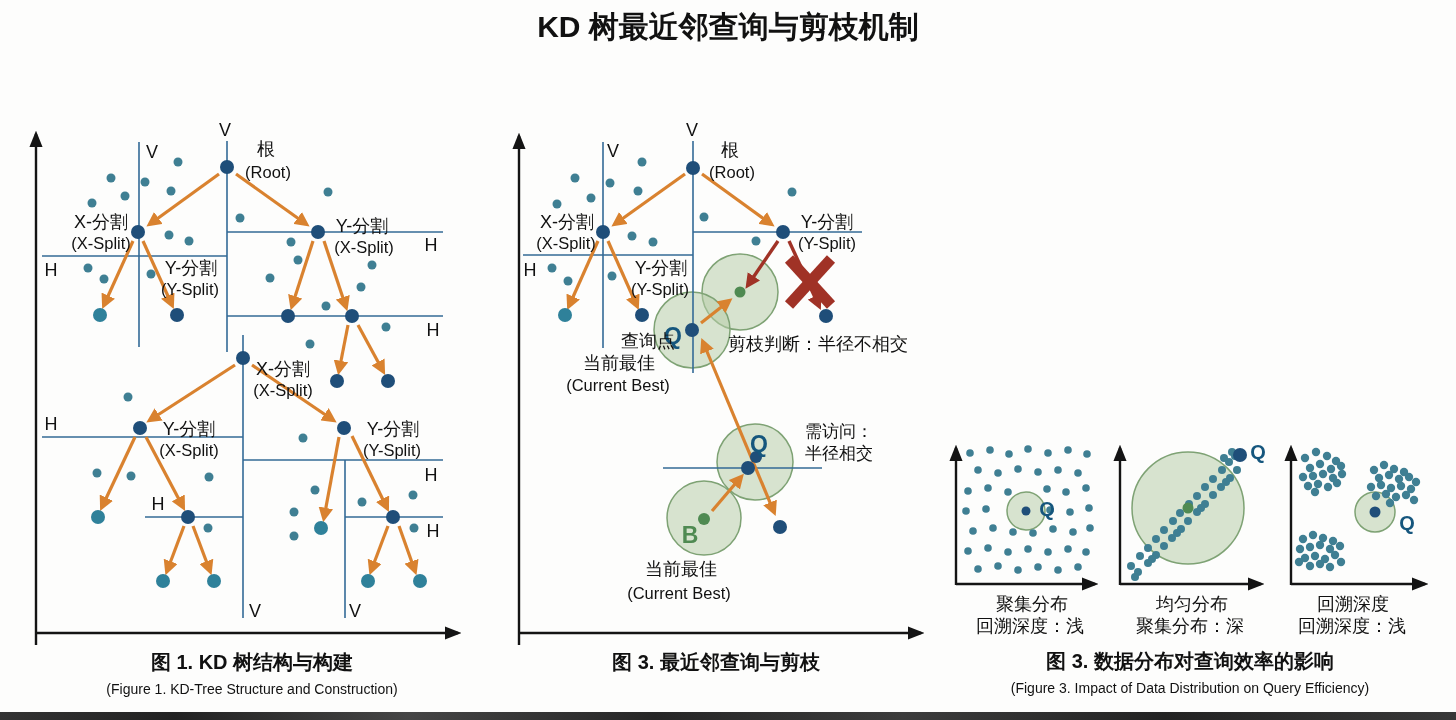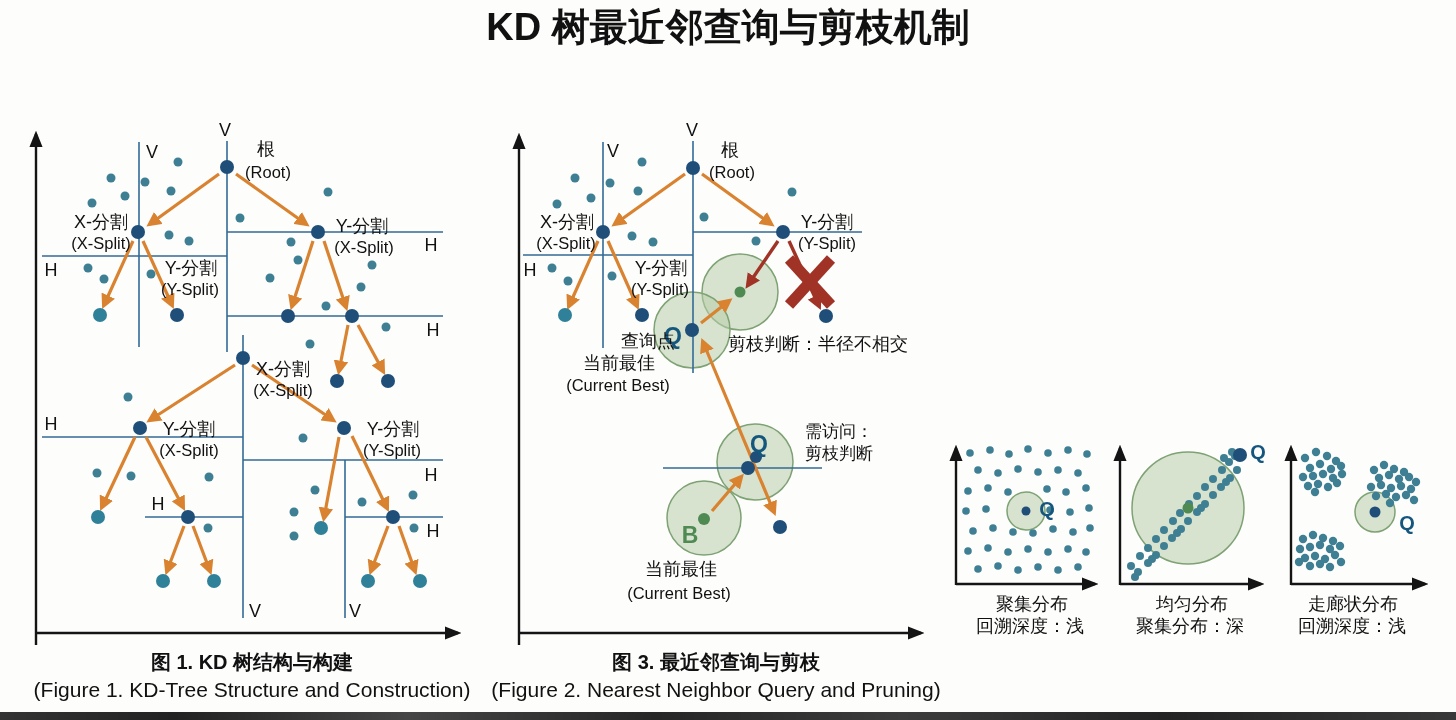--- a/index.html
+++ b/index.html
@@ -6,24 +6,24 @@
     --teal:#3f7f93; --tealleaf:#2f819a; --nodeblue:#1f4e79; --orange:#d9822f;
     --red:#a03226; --greenfill:#b8cdaa; --greenstroke:#7ea274; --greendot:#4f8a52;
     --lineblue:#336a96; --axis:#141414; --qblue:#15567d; --txt:#111111;
   }
   html,body{margin:0;padding:0;background:#ffffff;}
   .canvas{position:relative;width:1456px;height:720px;background:#fdfdfc;overflow:hidden;
           font-family:"Liberation Sans","DejaVu Sans",sans-serif;color:var(--txt);}
   svg{position:absolute;left:0;top:0;}
   .lb{position:absolute;transform:translate(-50%,-50%);white-space:nowrap;line-height:1;color:var(--txt);}
   .la{transform:translate(0,-50%);}
-  .t1{font-size:38px;font-weight:700;}
+  .t1{font-size:30px;font-weight:700;}
   .t2{font-size:21px;}
   .cap{font-size:20px;font-weight:700;}
-  .capEn{font-size:21px;text-align:right;}
+  .capEn{font-size:14px;text-align:right;}
   .nl{font-size:18px;}
   .nlEn{font-size:16.5px;}
   .hv{font-size:18px;}
   .ann{font-size:18px;}
   .annS{font-size:17px;}
   .q{font-size:23px;font-weight:700;color:var(--qblue);}
   .qs{font-size:20px;font-weight:700;color:var(--qblue);}
   .bGreen{font-size:23px;font-weight:700;color:var(--greendot);}
   .ax{stroke:var(--axis);stroke-width:2.4;fill:none;}
   .pl{stroke:var(--lineblue);stroke-width:1.6;fill:none;}
@@ -428,30 +428,31 @@
   <div class="lb nl" style="left:827px;top:222px">Y-分割</div>
   <div class="lb nlEn" style="left:827px;top:243px">(Y-Split)</div>
   <div class="lb q" style="left:673px;top:336px">Q</div>
   <div class="lb nl" style="left:648px;top:341px">查询点</div>
   <div class="lb nl" style="left:619px;top:363px">当前最佳</div>
   <div class="lb nlEn" style="left:618px;top:385px">(Current Best)</div>
   <div class="lb ann la" style="left:728px;top:344px">剪枝判断：半径不相交</div>
   <div class="lb q" style="left:759px;top:444px">Q</div>
   <div class="lb bGreen" style="left:690px;top:535px">B</div>
   <div class="lb annS la" style="left:805px;top:431px">需访问：</div>
-  <div class="lb annS la" style="left:805px;top:453px">剪枝判断</div>
+  <div class="lb annS la" style="left:805px;top:453px">半径相交</div>
   <div class="lb nl" style="left:681px;top:569px">当前最佳</div>
   <div class="lb nlEn" style="left:679px;top:593px">(Current Best)</div>
   <div class="lb cap" style="left:716px;top:662px">图 3. 最近邻查询与剪枝</div>
-  <div class="lb capEn" style="left:716px;top:689px">(Figure 2. Nearest Neighbor Query and Pruning)</div>
 
   <div class="lb qs" style="left:1047px;top:509px">Q</div>
   <div class="lb qs" style="left:1258px;top:452px">Q</div>
   <div class="lb qs" style="left:1407px;top:523px">Q</div>
   <div class="lb nl" style="left:1032px;top:604px">聚集分布</div>
   <div class="lb nl" style="left:1030px;top:626px">回溯深度：浅</div>
   <div class="lb nl" style="left:1192px;top:604px">均匀分布</div>
   <div class="lb nl" style="left:1190px;top:626px">聚集分布：深</div>
-  <div class="lb nl" style="left:1353px;top:604px">走廊状分布</div>
+  <div class="lb nl" style="left:1353px;top:604px">回溯深度</div>
   <div class="lb nl" style="left:1352px;top:626px">回溯深度：浅</div>
+  <div class="lb cap" style="left:1190px;top:661px">图 3. 数据分布对查询效率的影响</div>
+  <div class="lb capEn" style="left:1190px;top:688px">(Figure 3. Impact of Data Distribution on Query Efficiency)</div>
 
   <div class="bottombar"></div>
 </div>
 
 </body></html>

